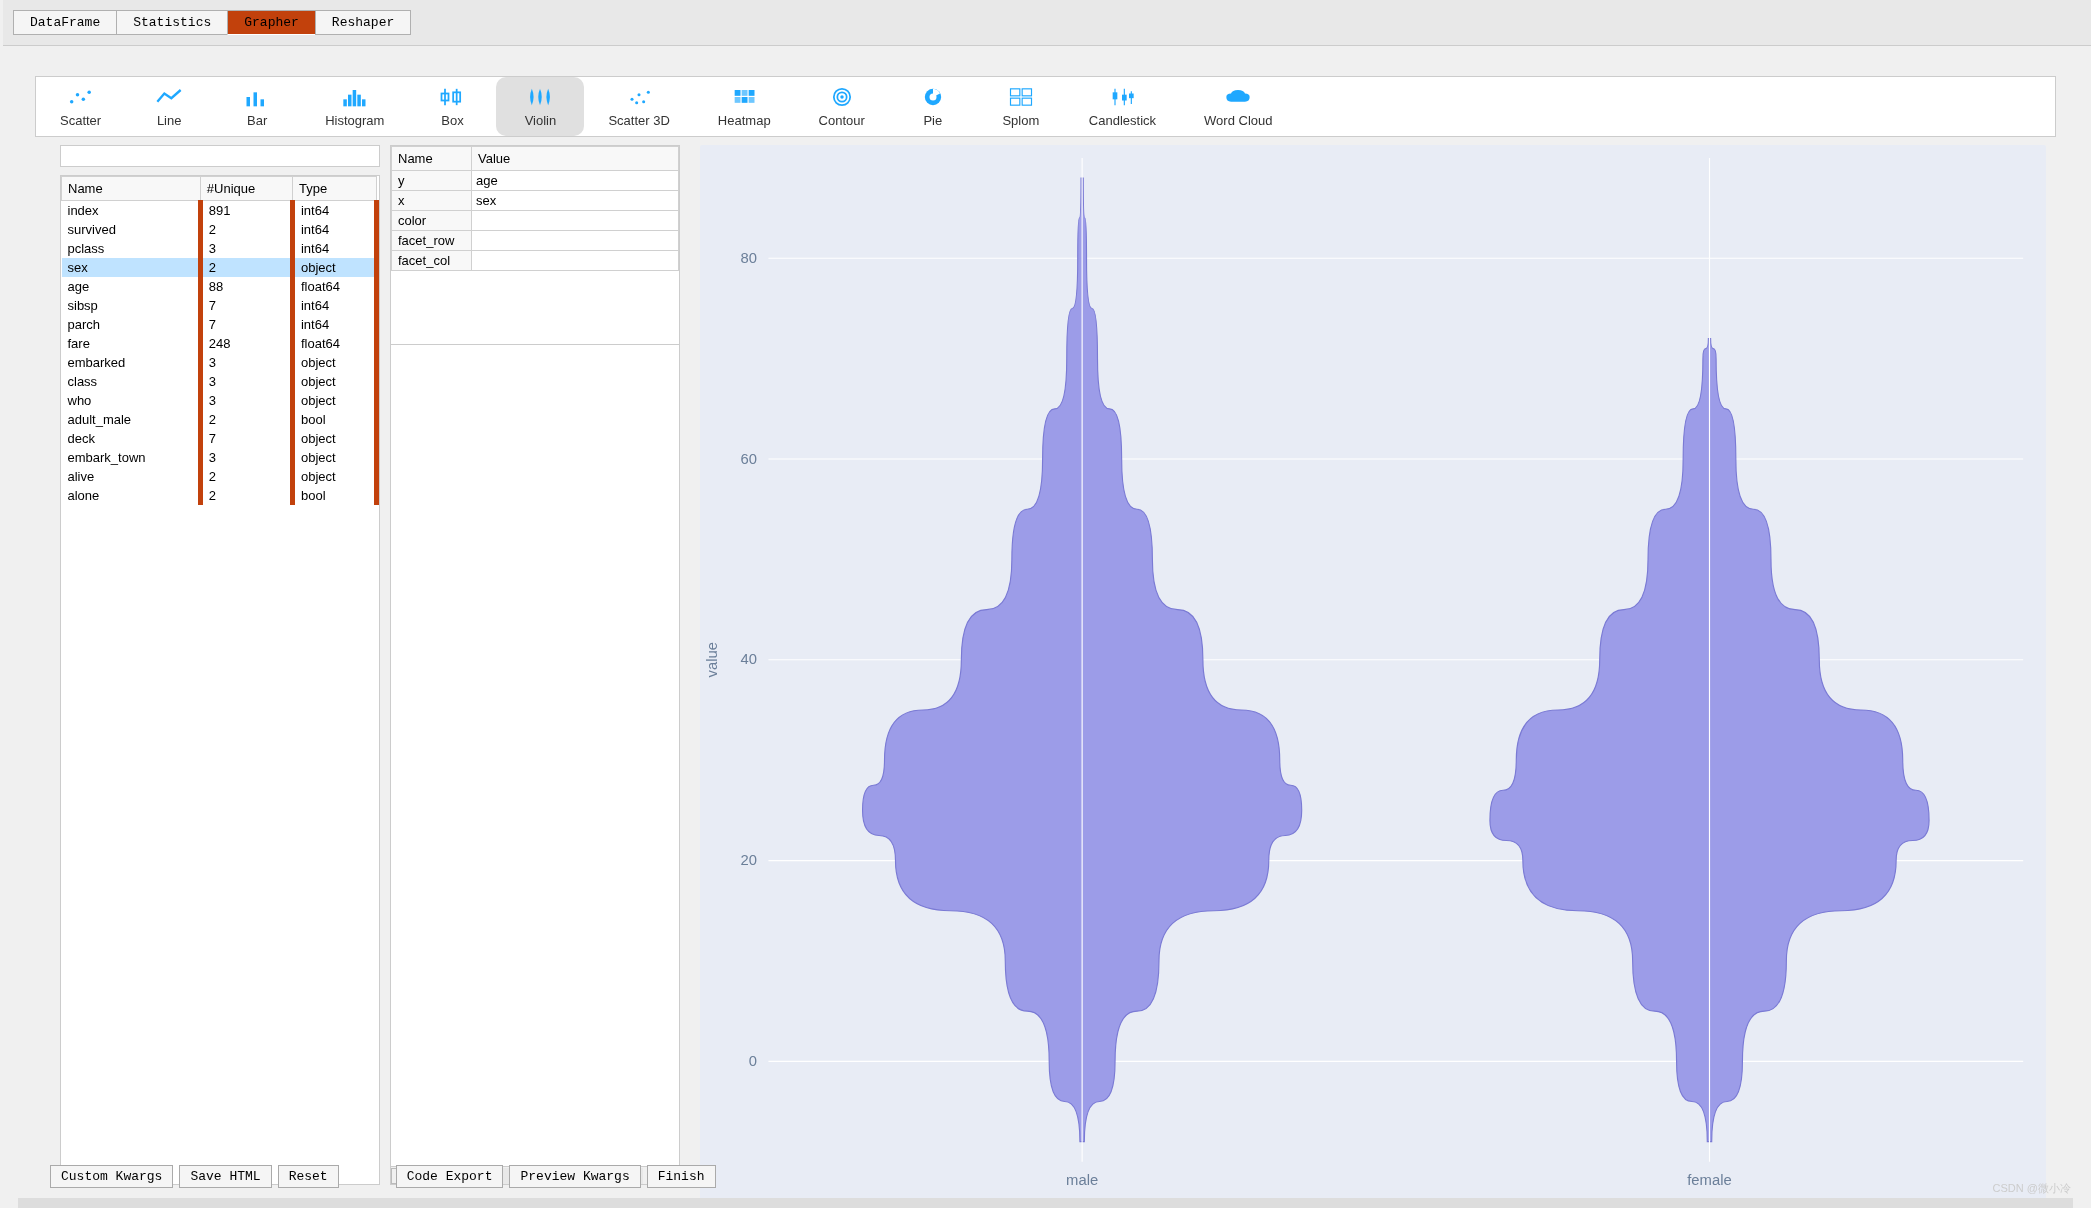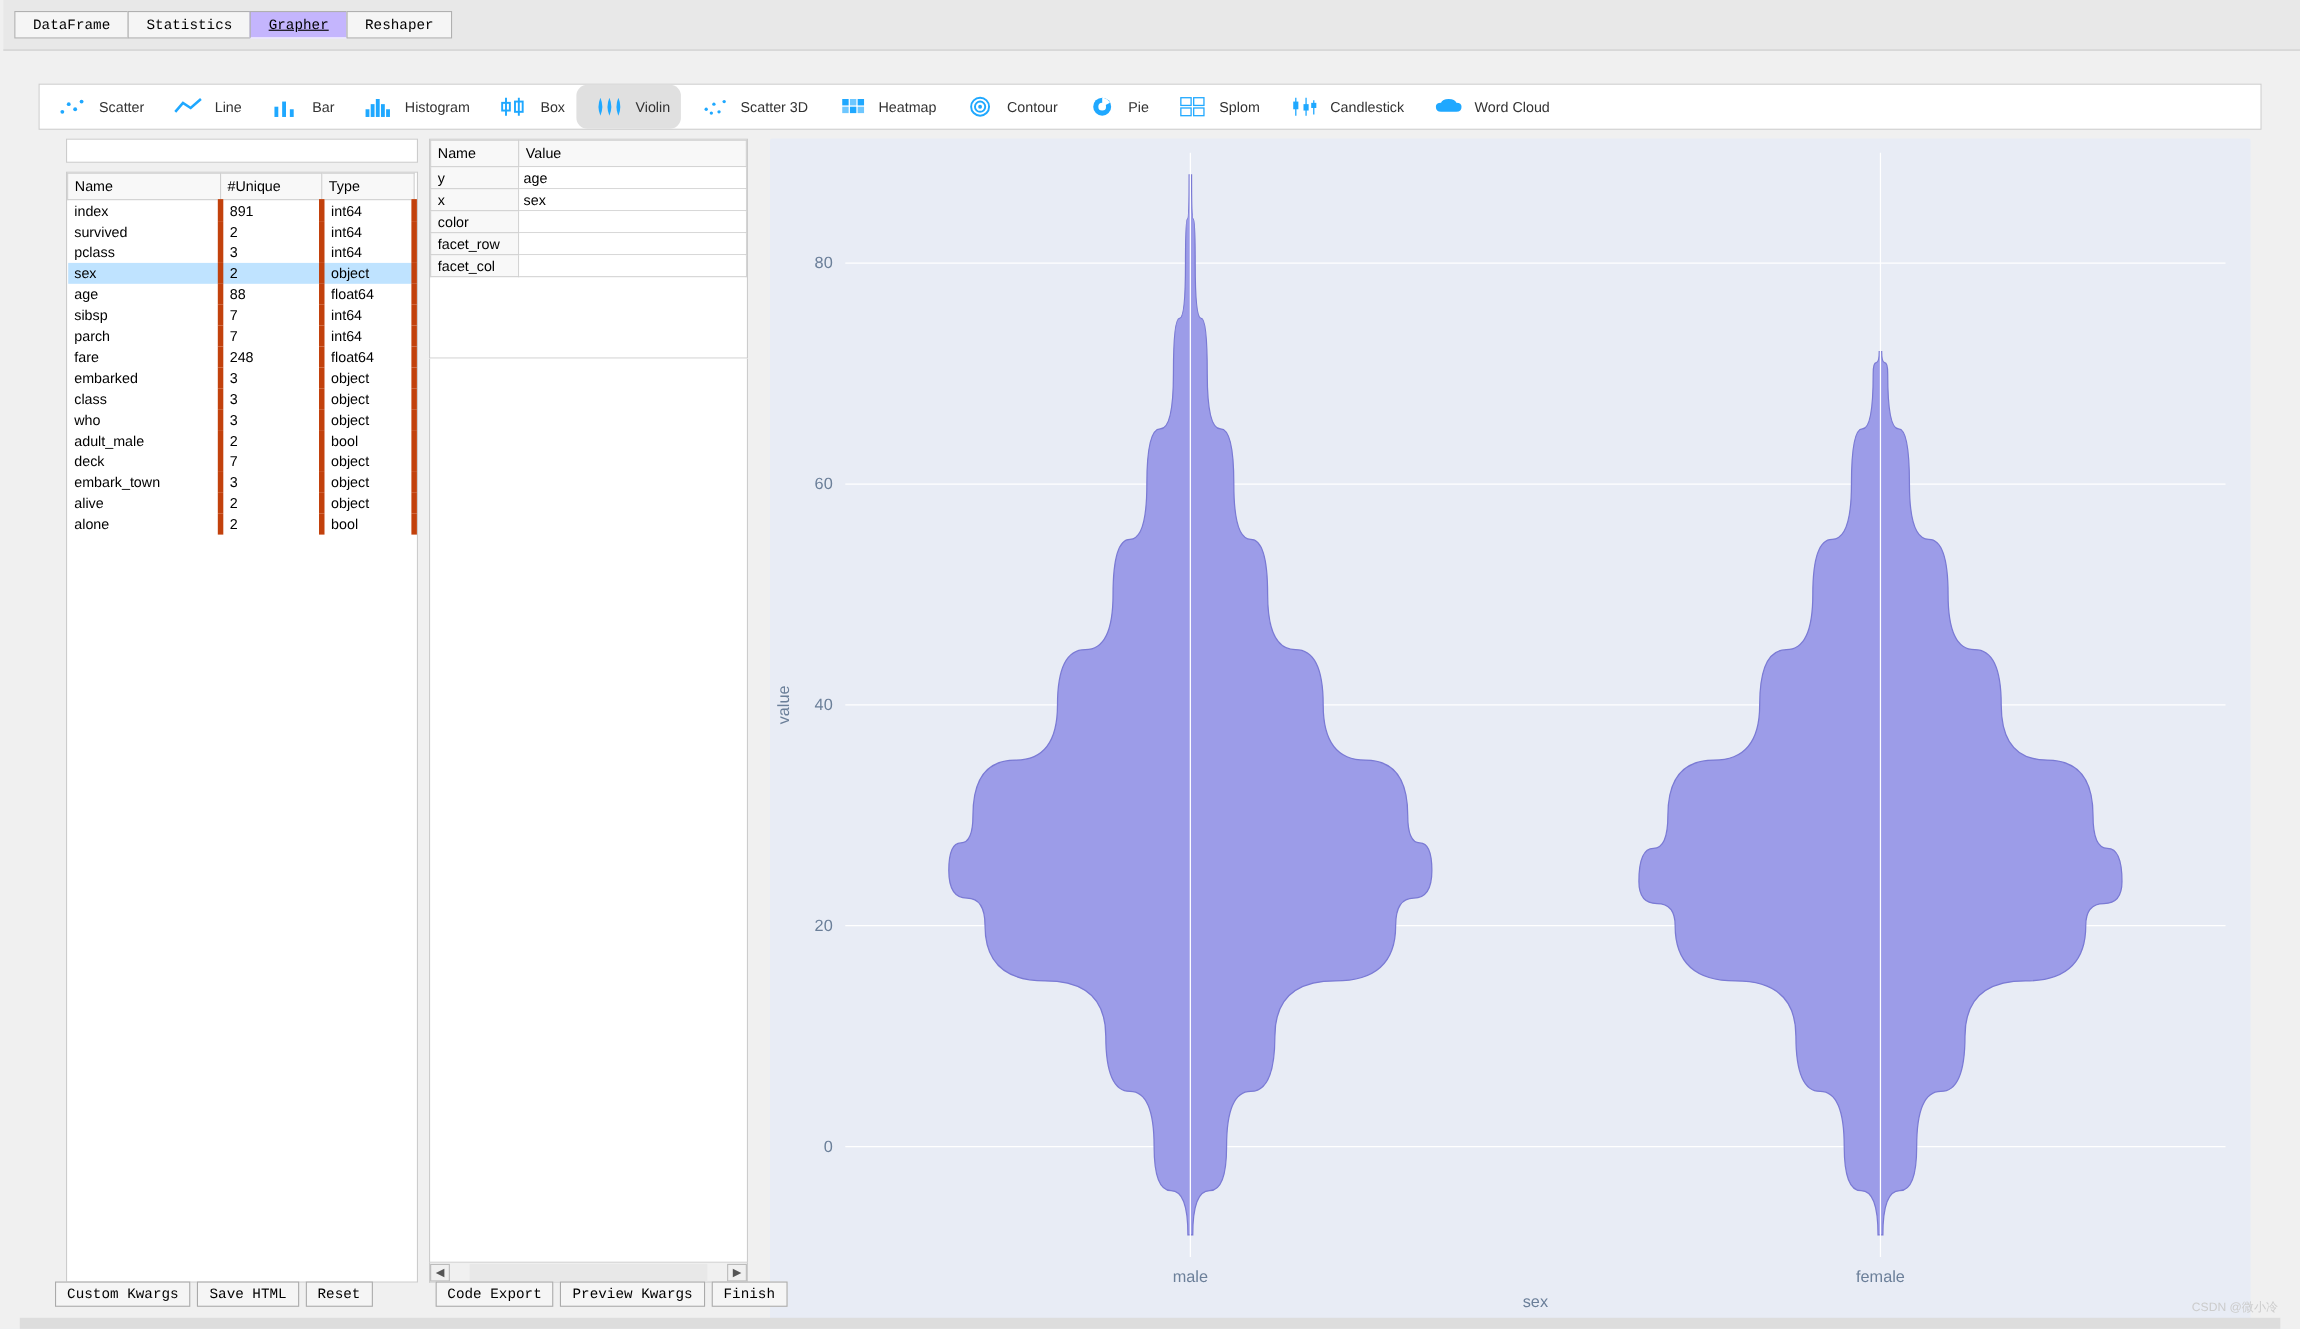--- a/index.html
+++ b/index.html
@@ -1,22 +1,22 @@
 <!DOCTYPE html>
 <html><head>
   <meta charset="utf-8">
   <style>
     * { margin: 0; padding: 0; box-sizing: border-box; font-family: Arial, sans-serif; font-size: 13px; }
     body { background: #f0f0f0; width: 2091px; height: 1208px; overflow: hidden; }
     .main-tabs { display: flex; background: #e8e8e8; border-bottom: 1px solid #ccc; padding: 10px; margin-left: 3px;}
     .main-tab { padding: 4px 16px; border: 1px solid #b0b0b0; background: #f5f5f5; cursor: pointer; font-family:"SimSun","Courier New",monospace; margin-right:-1px;}
-    .main-tab.active { background: #c4b5fd; border-bottom:1px solid #fff;text-decoration:underline; }
+    .main-tab.active { background: #c2410c; border-bottom:1px solid #fff; }
     
     .chart-toolbar { display: flex; background: #fff; border: 1px solid #ccc; margin: 30px 35px 8px 35px; }
-    .chart-type { display: flex; flex-direction: row; align-items: center; justify-content:center; padding: 8px 10px; min-width:76px; cursor: pointer; gap:4px; }
+    .chart-type { display: flex; flex-direction: column; align-items: center; justify-content:center; padding: 8px 24px; min-width:76px; cursor: pointer; gap:4px; }
     .chart-type.active { background: #e0e0e0; border-radius: 10px; }
     .chart-type .icon { width: 40px; height: 24px; display:flex; align-items:center; justify-content:center; }
     .chart-type .icon svg { width:28px; height:22px; }
     .chart-type-label { color: #333; }
     
     .content { display: flex; gap:10px; padding: 0 35px 0 60px; height: 1040px; }
     
     .left-panel { width: 320px; display: flex; flex-direction: column; }
     .search-input { width: 100%; height: 22px; border: 1px solid #ccc; padding: 2px 4px; margin-bottom: 8px; background:#fff;}
     .columns-table { background: #fff; border: 1px solid #ccc; flex: 1; }

